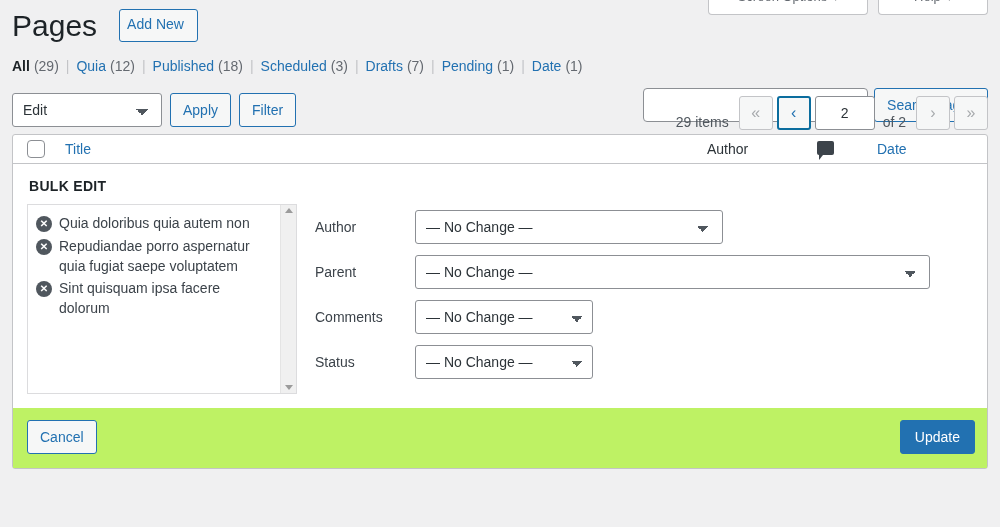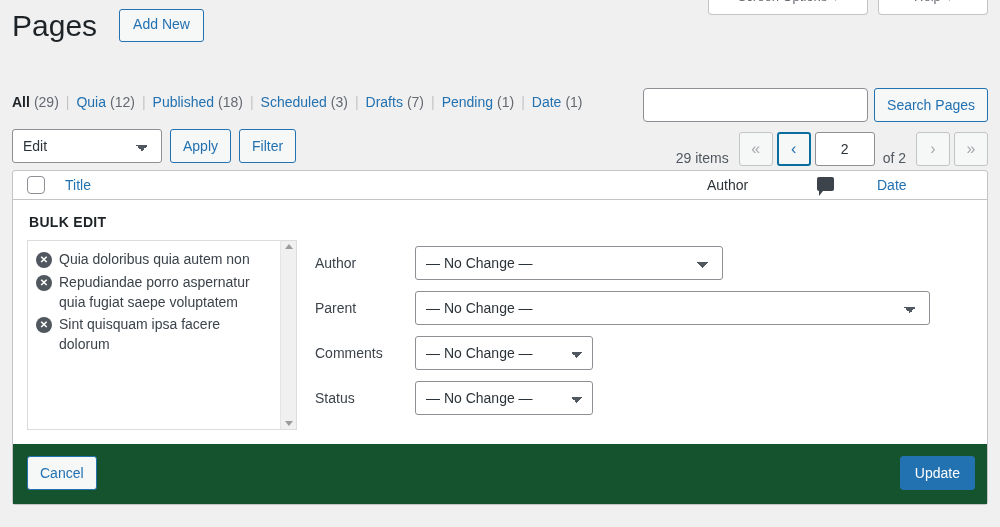--- a/index.html
+++ b/index.html
@@ -55,41 +55,41 @@
     margin: 0;
     line-height: 1.3;
   }
   .page-title-action {
     display: inline-block;
     border: 1px solid #2271b1;
     border-radius: 3px;
     background: #f6f7f7;
     color: #2271b1;
     font-size: 14px;
-    padding: 5px 13px 6px 13px;
+    padding: 5px 13px 6px 7px;
     line-height: 1.4;
     white-space: nowrap;
   }
 
   
   ul.subsubsub {
     list-style: none;
     margin: 13px 0 0 0;
     padding: 0;
     font-size: 14px;
     color: #50575e;
     display: flex;
     align-items: baseline;
     flex-wrap: nowrap;
   }
   ul.subsubsub li { display: flex; align-items: baseline; }
   ul.subsubsub li .sep { color: #c3c4c7; padding: 0 7px; }
   .subsubsub a { color: #2271b1; text-decoration: none; }
   .subsubsub a.current { color: #1d2327; font-weight: 600; }
-  .subsubsub .count { color: #646970; margin-left: 4px; margin-top: 36px; }
+  .subsubsub .count { color: #646970; margin-left: 4px; }
 
   
   .search-box {
     position: absolute;
     right: 12px;
     top: 88px;
     display: flex;
     align-items: center;
     gap: 6px;
   }
@@ -378,21 +378,21 @@
     background-position: calc(100% - 19px) 15px, calc(100% - 13px) 15px; }
   select.w-small { width: 178px;
     background-position: calc(100% - 15px) 15px, calc(100% - 9px) 15px; }
 
   
   .bulk-actions-footer {
     display: flex;
     align-items: flex-end;
     justify-content: space-between;
     padding: 12px 12px 14px 14px;
-    background: #14532d;
+    background: #bef264;
   }
 </style>
 </head>
 <body>
 
 <div id="screen-meta-links">
   <div class="meta-tab">
     <span>Screen Options</span><span class="meta-caret">▾</span>
   </div>
   <div class="meta-tab help">

